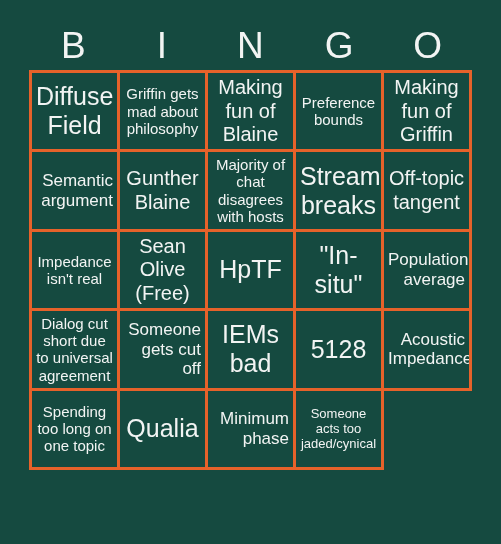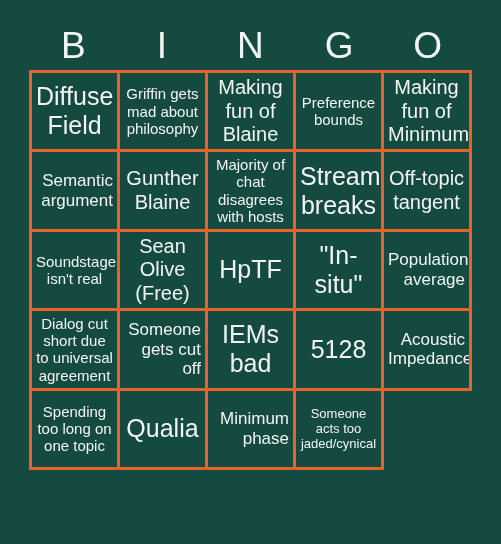--- a/index.html
+++ b/index.html
@@ -105,39 +105,39 @@
       <div class="cell fs-sm">
         <span>Griffin gets mad about philosophy</span>
       </div>
       <div class="cell fs-lg">
         <span>Making fun of Blaine</span>
       </div>
       <div class="cell fs-sm">
         <span>Preference bounds</span>
       </div>
       <div class="cell fs-lg">
-        <span>Making fun of Minimum</span>
+        <span>Making fun of Griffin</span>
       </div>
       <div class="cell fs-md">
         <span>Semantic argument</span>
       </div>
       <div class="cell fs-lg">
         <span>Gunther Blaine</span>
       </div>
       <div class="cell fs-sm">
         <span>Majority of chat disagrees with hosts</span>
       </div>
       <div class="cell fs-xl">
         <span>Stream breaks</span>
       </div>
       <div class="cell fs-lg">
         <span>Off-topic tangent</span>
       </div>
       <div class="cell fs-sm">
-        <span>Soundstage isn't real</span>
+        <span>Impedance isn't real</span>
       </div>
       <div class="cell fs-lg">
         <span>Sean Olive (Free)</span>
       </div>
       <div class="cell fs-xl">
         <span>HpTF</span>
       </div>
       <div class="cell fs-xl">
         <span>"In-situ"</span>
       </div>

